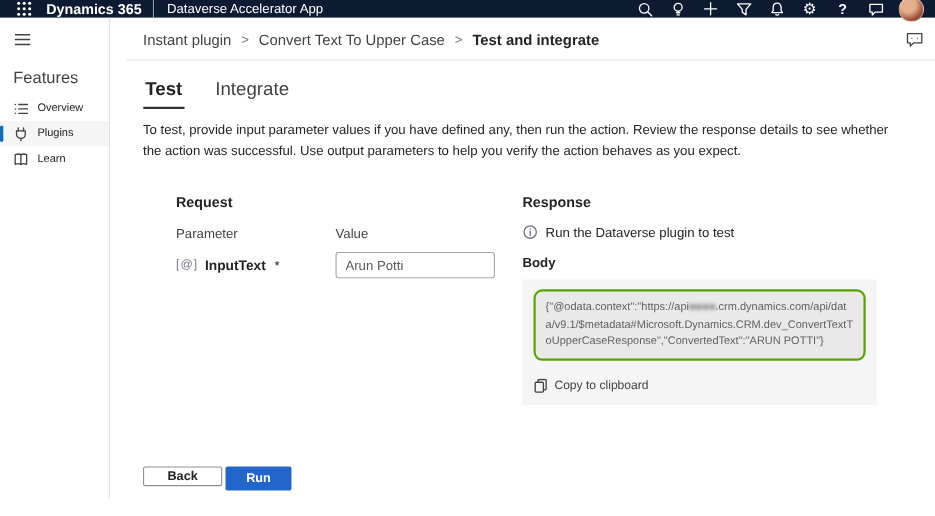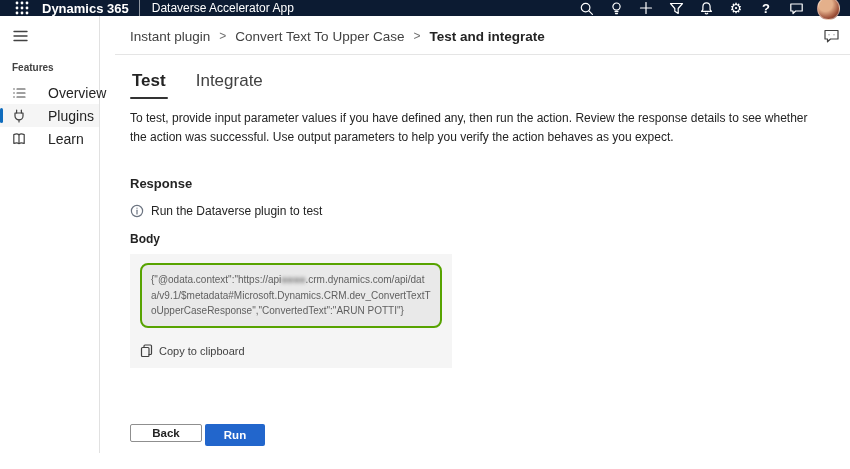--- a/index.html
+++ b/index.html
@@ -15,22 +15,22 @@
   .tb-right { margin-left:auto; display:flex; align-items:center; }
   .tb-icon { width:30px; height:32px; display:flex; align-items:center; justify-content:center; background:none; border:none; color:#fff; font-size:14px; cursor:pointer; }
   .avatar { width:23px; height:23px; border-radius:50%; margin:0 10px 0 6px; background:radial-gradient(circle at 35% 30%, #e4b08b 0 35%, #9c4f38 70%, #5e2c22); border:1px solid rgba(255,255,255,.4); cursor:pointer; }
   .ic { stroke:currentColor; fill:none; stroke-width:1.2; stroke-linecap:round; stroke-linejoin:round; }
   .ic-fill { fill:currentColor; stroke:none; }
 
   
   .shell { display:flex; height:437px; }
   .sidebar { width:100px; border-right:1px solid #e1e1e1; flex:none; }
   .hamburger { margin:8px 0 8px 8px; width:24px; height:24px; display:flex; align-items:center; justify-content:center; background:none; border:none; color:#424242; cursor:pointer; }
-  .side-section { font-size:10px; font-weight:700; color:#424242; padding:6px 0 8px 12px; }
-  .side-item { display:flex; align-items:center; gap:22px; height:23px; padding-left:12px; font-size:14px; color:#242424; cursor:pointer; position:relative; }
+  .side-section { font-size:15px; font-weight:400; color:#424242; padding:6px 0 8px 12px; }
+  .side-item { display:flex; align-items:center; gap:8px; height:23px; padding-left:12px; font-size:10px; color:#242424; cursor:pointer; position:relative; }
   .side-item .side-icon { color:#424242; display:flex; }
   .side-item.selected { background:#f5f5f5; }
   .side-item.selected::before { content:""; position:absolute; left:0; top:4px; bottom:4px; width:3px; border-radius:2px; background:#0f6cbd; }
 
   
   .main { flex:1; position:relative; }
   .page-header { display:flex; align-items:center; padding:12px 10px 10px 30px; }
   .breadcrumb { display:flex; align-items:center; font-size:13.5px; color:#424242; }
   .crumb { cursor:pointer; }
   .crumb-sep { margin:0 9px; color:#707070; font-size:12px; }
@@ -231,20 +231,33 @@
     <div class="content">
       <div class="tabs">
         <div class="tab selected"><span>Test</span></div>
         <div class="tab"><span>Integrate</span></div>
       </div>
 
       <p class="intro">To test, provide input parameter values if you have defined any, then run the action. Review the response details to see whether the action was successful. Use output parameters to help you verify the action behaves as you expect.</p>
 
       <div class="panels">
 
+        <section class="panel-request">
+          <h3 class="panel-title">Request</h3>
+          <div class="req-grid">
+            <span class="col-label">Parameter</span>
+            <span class="col-label">Value</span>
+            <div class="param-cell">
+              <span class="param-icon">[@]</span>
+              <span class="param-name">InputText</span>
+              <span class="req-star">*</span>
+            </div>
+            <input class="value-input" type="text" value="Arun Potti" style="">
+          </div>
+        </section>
 
         <section class="panel-response">
           <h3 class="panel-title">Response</h3>
 
           <div class="resp-row">
             <span style="display:flex;">
               <svg width="14" height="14" viewBox="0 0 14 14">
                   <g class="ic" style="stroke:#6b7380;">
                     <circle cx="7" cy="7" r="5.6"></circle>
                     <line x1="7" y1="6.2" x2="7" y2="10"></line>

